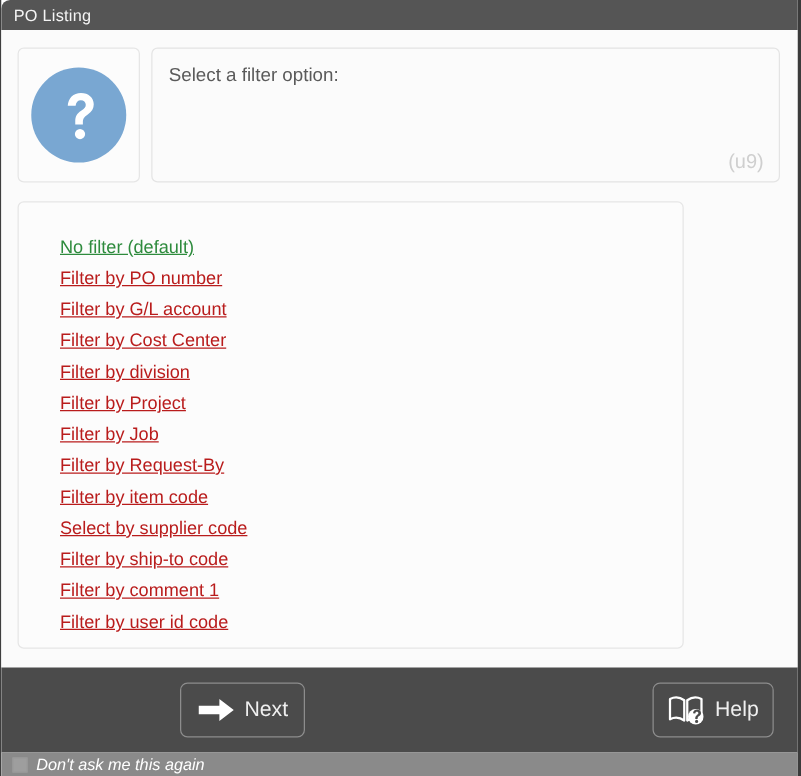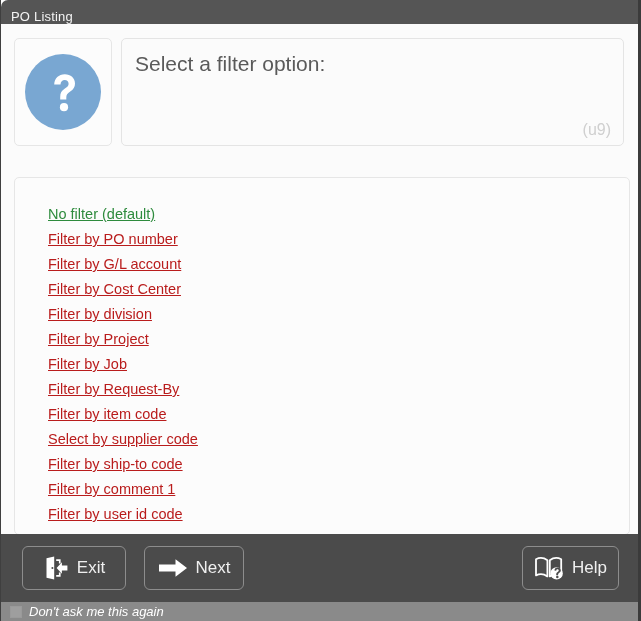--- a/index.html
+++ b/index.html
@@ -26,21 +26,21 @@
 
   
   .titlebar {
     position: absolute;
     left: 0; top: 0;
     width: 638px;
     height: 24px;
     background: #555555;
     border-top-left-radius: 7px;
     display: flex;
-    align-items: flex-end;
+    align-items: center;
     box-sizing: border-box;
   }
   .titlebar-text {
     color: #f4f4f4;
     font-size: 13px;
     padding-left: 10px;
     letter-spacing: 0.2px;
     white-space: nowrap;
   }
 
@@ -92,43 +92,42 @@
     background: #fbfbfb;
     border: 1px solid #e4e4e4;
     border-radius: 5px;
     box-sizing: border-box;
     position: relative;
   }
   .prompt-text {
     position: absolute;
     left: 13px;
     top: 13px;
-    font-size: 21px;
+    font-size: 15px;
     color: #5a5a5a;
   }
   .prompt-tag {
     position: absolute;
     right: 12px;
     bottom: 6px;
     font-size: 16px;
     color: #cfcfcf;
   }
 
   
   .list-panel {
     position: absolute;
     left: 13px; top: 137px;
-    width: 616px;
+    width: 533px;
     height: 358px;
     background: #fcfcfc;
     border: 1px solid #e6e6e6;
     border-radius: 5px;
     box-sizing: border-box;
     padding: 24px 0 0 33px;
-    margin-top: 16px;
   }
   .filter-link {
     display: block;
     width: fit-content;
     font-size: 14.5px;
     line-height: 25px;
     color: #b91c1c;
     text-decoration: underline;
     cursor: pointer;
     white-space: nowrap;
@@ -237,32 +236,20 @@
       <a class="filter-link">Select by supplier code</a>
       <a class="filter-link">Filter by ship-to code</a>
       <a class="filter-link">Filter by comment 1</a>
       <a class="filter-link">Filter by user id code</a>
     </div>
 
   </div>
 
   <div class="buttonbar">
 
-    <div class="btn" id="btn-exit">
-      <span>
-        <svg width="26" height="26" viewBox="0 0 26 26" aria-hidden="true">
-          <path d="M3.5 3.2 L11.2 1.4 L11.2 24.6 L3.5 22.8 Z" fill="#ffffff"></path>
-          <circle cx="9.4" cy="13" r="1.05" fill="#4b4b4b"></circle>
-          <path d="M13.2 4.2 L17.6 4.2 L17.6 8.5 L15.9 8.5 L15.9 5.9 L13.2 5.9 Z" fill="#ffffff"></path>
-          <path d="M13.2 21.8 L17.6 21.8 L17.6 17.5 L15.9 17.5 L15.9 20.1 L13.2 20.1 Z" fill="#ffffff"></path>
-          <path d="M24.4 10.6 L18.9 10.6 L18.9 7.2 L13.6 13 L18.9 18.8 L18.9 15.4 L24.4 15.4 Z" fill="#ffffff"></path>
-        </svg>
-      </span>
-      <span>Exit</span>
-    </div>
 
     <div class="btn" id="btn-next">
       <span>
         <svg width="30" height="22" viewBox="0 0 30 22" aria-hidden="true">
           <path d="M1 7.6 L17.5 7.6 L17.5 2.2 L29 11 L17.5 19.8 L17.5 14.4 L1 14.4 Z" fill="#ffffff"></path>
         </svg>
       </span>
       <span>Next</span>
     </div>
 

